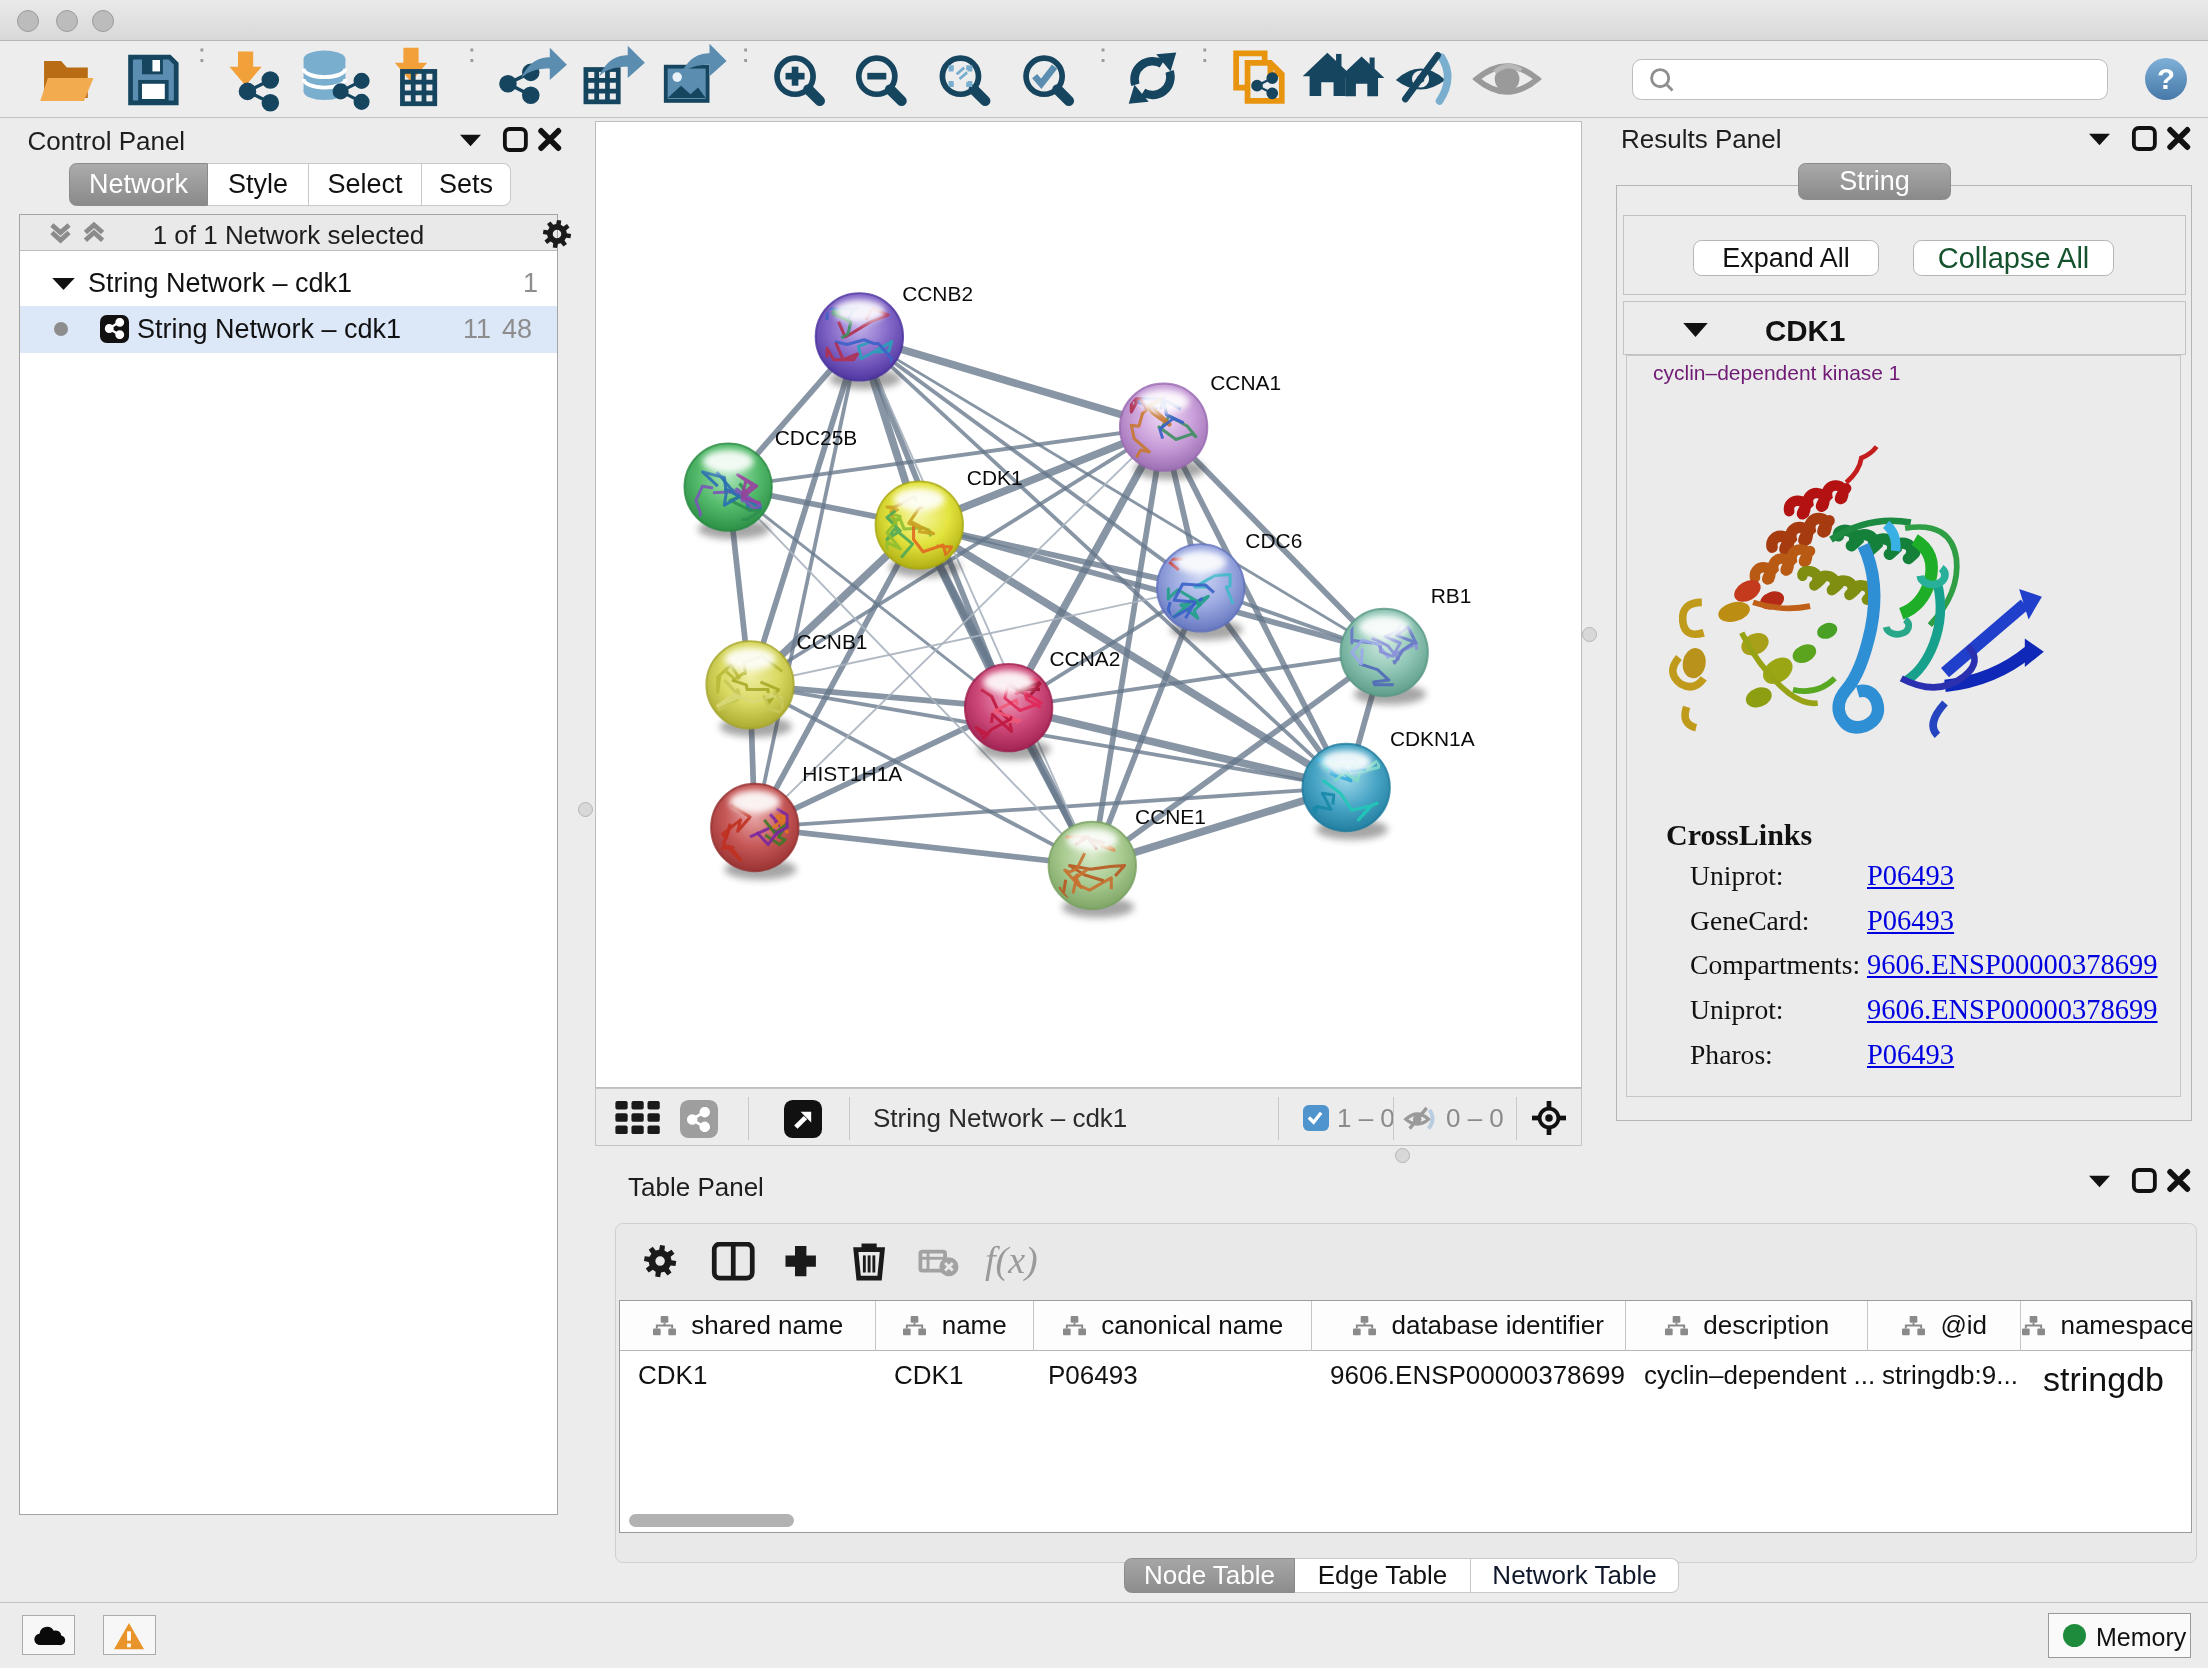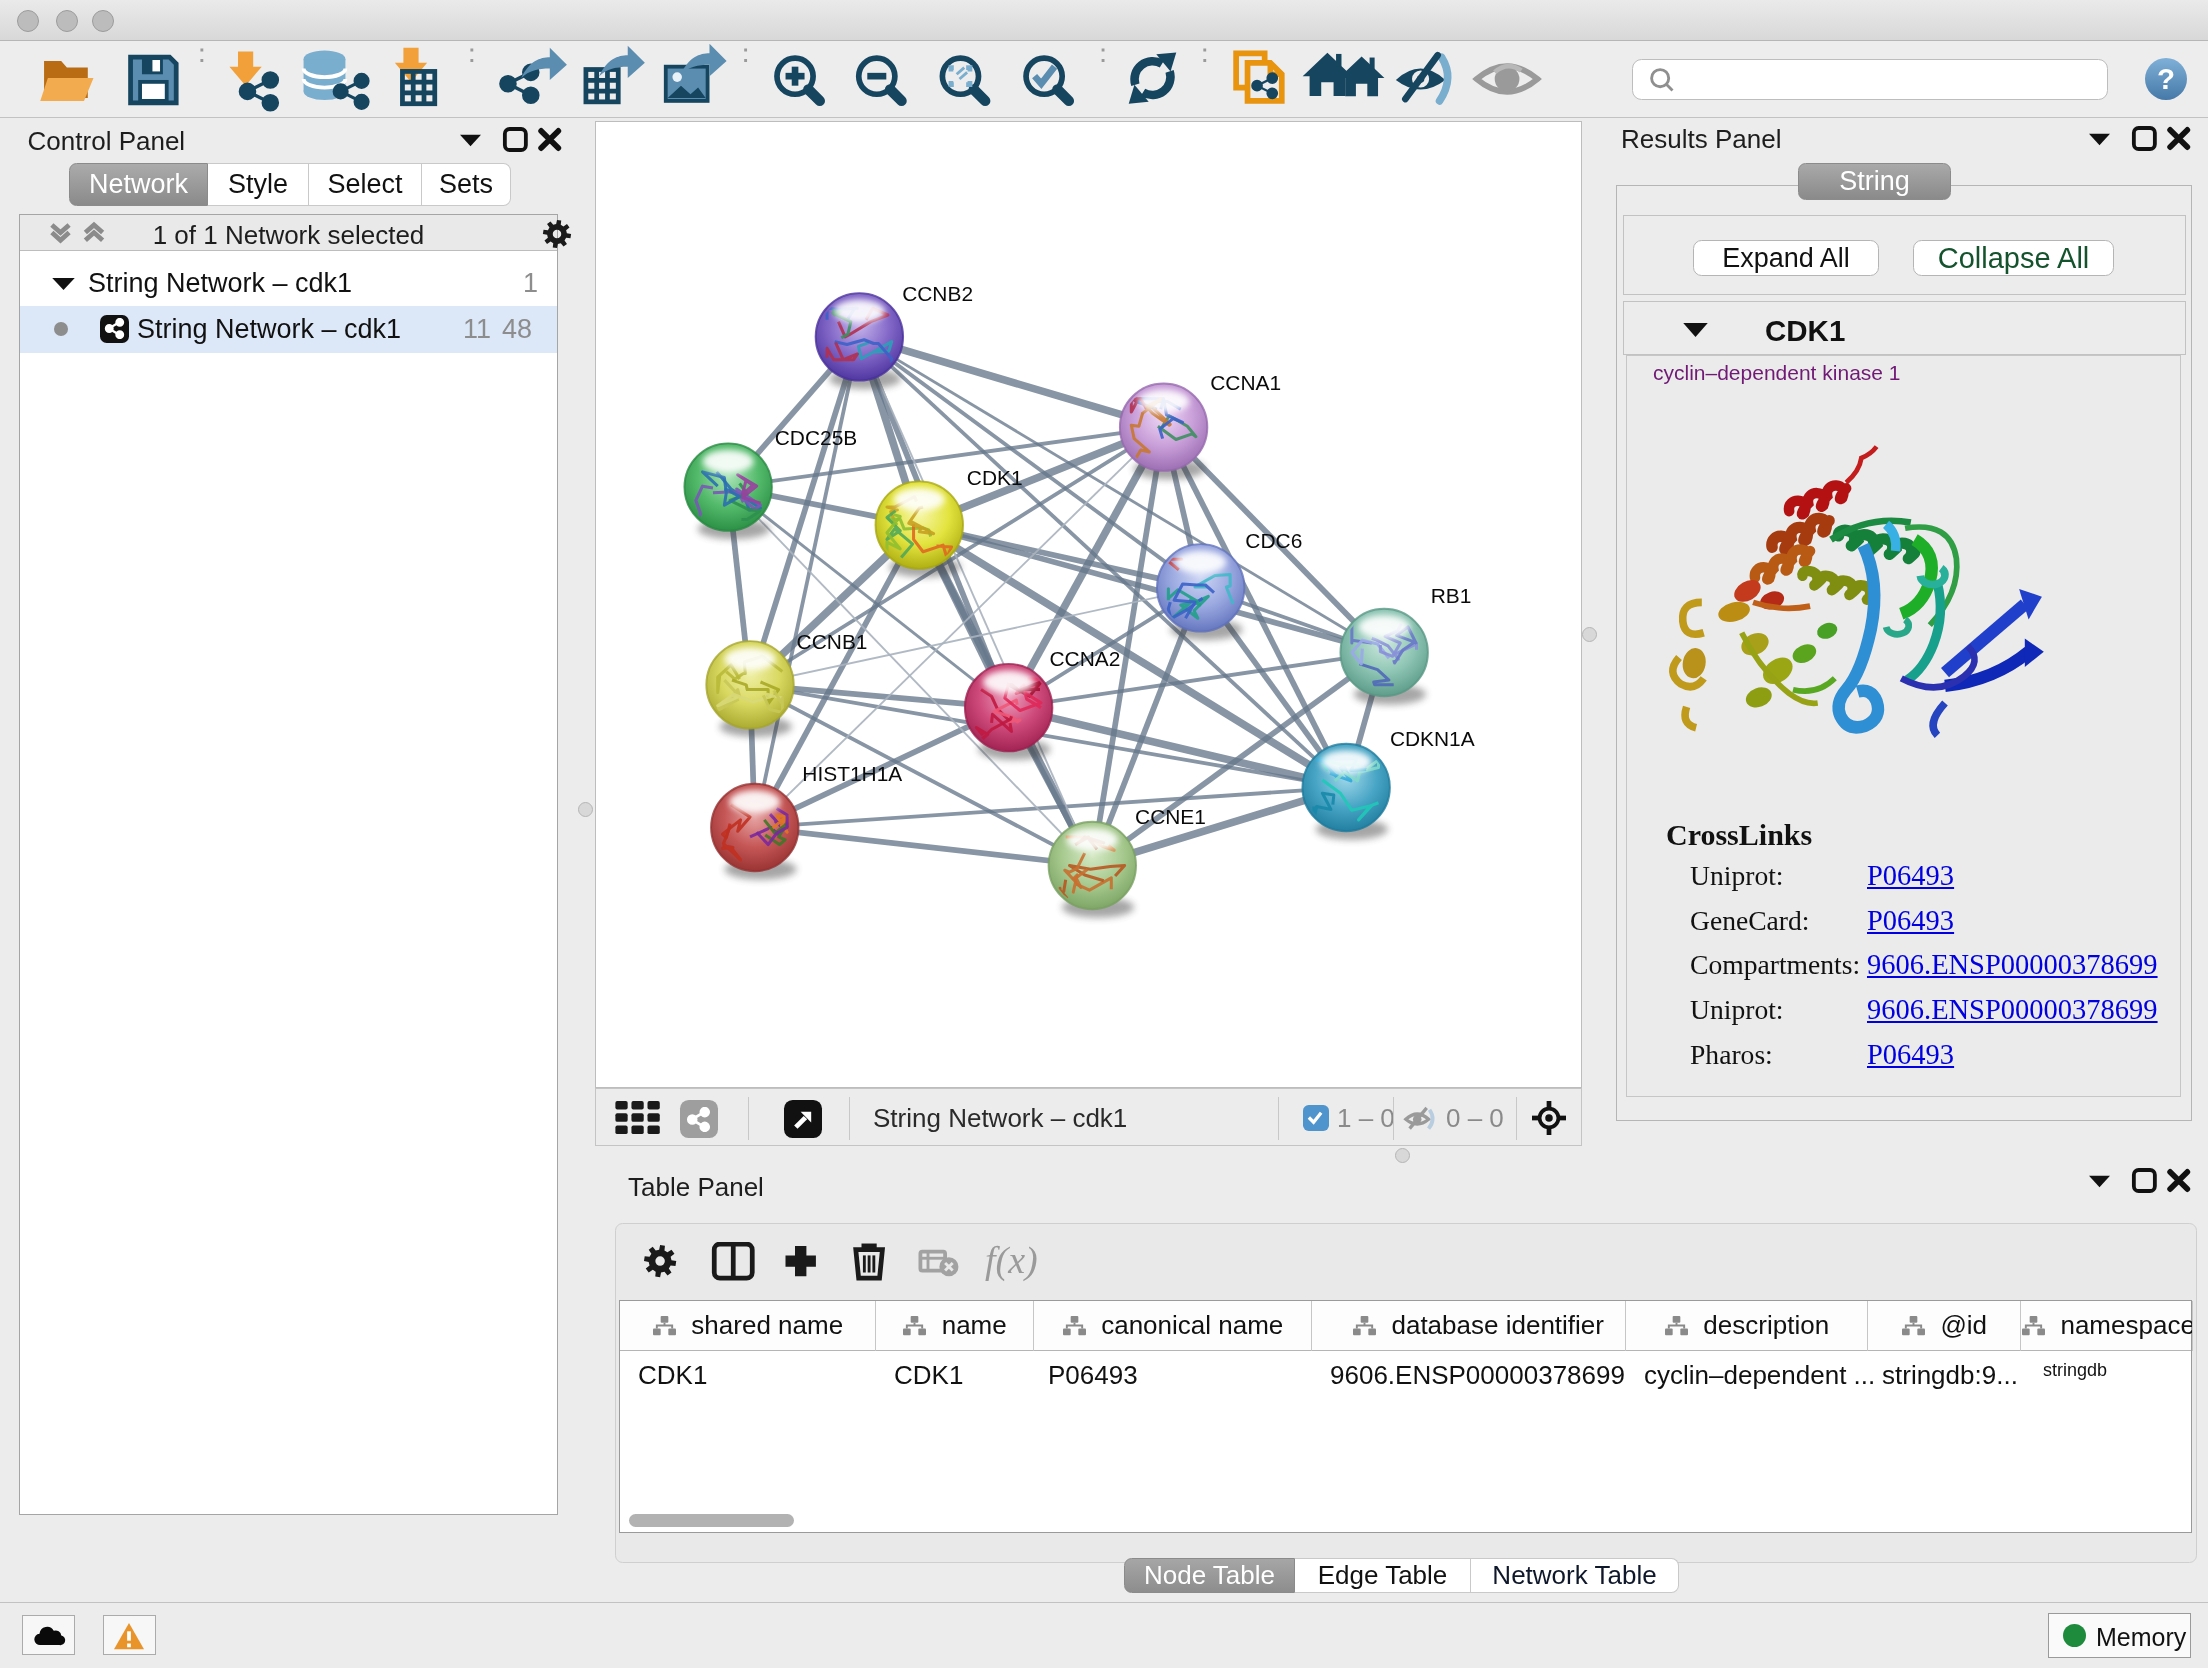--- a/index.html
+++ b/index.html
@@ -715,21 +715,21 @@
  <path d="M 13 8 L 13 11 M 5 14 L 5 11 L 21 11 L 21 14" stroke="#8a8a8a" stroke-width="2" fill="none"></path>
           </g>
         </svg>&nbsp; namespace</div>
     </div>
   <div class="abs" style="left:18px;top:59px;font-size:26px;color:#111;">CDK1</div>
     <div class="abs" style="left:274px;top:59px;font-size:26px;color:#111;">CDK1</div>
     <div class="abs" style="left:428px;top:59px;font-size:26px;color:#111;">P06493</div>
     <div class="abs" style="left:710px;top:59px;font-size:26px;color:#111;">9606.ENSP00000378699</div>
     <div class="abs" style="left:1024px;top:59px;font-size:26px;color:#111;">cyclin–dependent ...</div>
     <div class="abs" style="left:1262px;top:59px;font-size:26px;color:#111;">stringdb:9...</div>
-    <div class="abs" style="left:1423px;top:59px;font-size:18px;color:#111;text-align:center;">stringdb</div>
+    <div class="abs" style="left:1423px;top:59px;font-size:34px;color:#111;text-align:center;">stringdb</div>
   <div class="abs" style="left:8.6px;top:213px;width:165px;height:13.3px;border-radius:6.7px;background:#b2b2b2;"></div>
 </div>
 <div class="abs" style="left:1124px;top:1558px;width:555px;height:35px;font-size:26px;padding-left:26px;">
   <div class="abs" style="left:0;top:0;width:171px;height:35px;background:linear-gradient(#a6a6a6,#8d8d8d);border:1px solid #8b8b8b;border-radius:7.6px 0 0 7.6px;color:#fff;text-align:center;line-height:33px;">Node Table</div>
   <div class="abs" style="left:171px;top:0;width:176px;height:35px;background:#fff;border:1px solid #c9c9c9;border-left:none;color:#111;text-align:center;line-height:33px;">Edge Table</div>
   <div class="abs" style="left:347px;top:0;width:208px;height:35px;background:#fff;border:1px solid #c9c9c9;border-left:none;border-radius:0 7.6px 7.6px 0;color:#0f172a;text-align:center;line-height:33px;">Network Table</div>
 </div>
 
 <div class="abs" style="left:0;top:1602px;width:2208px;height:67px;background:#ececec;border-top:1px solid #c2c2c2;"></div>
 <div class="abs" style="left:22px;top:1615px;width:53px;height:40px;background:#f7f7f7;border:1.9px solid #ababab;"></div>

